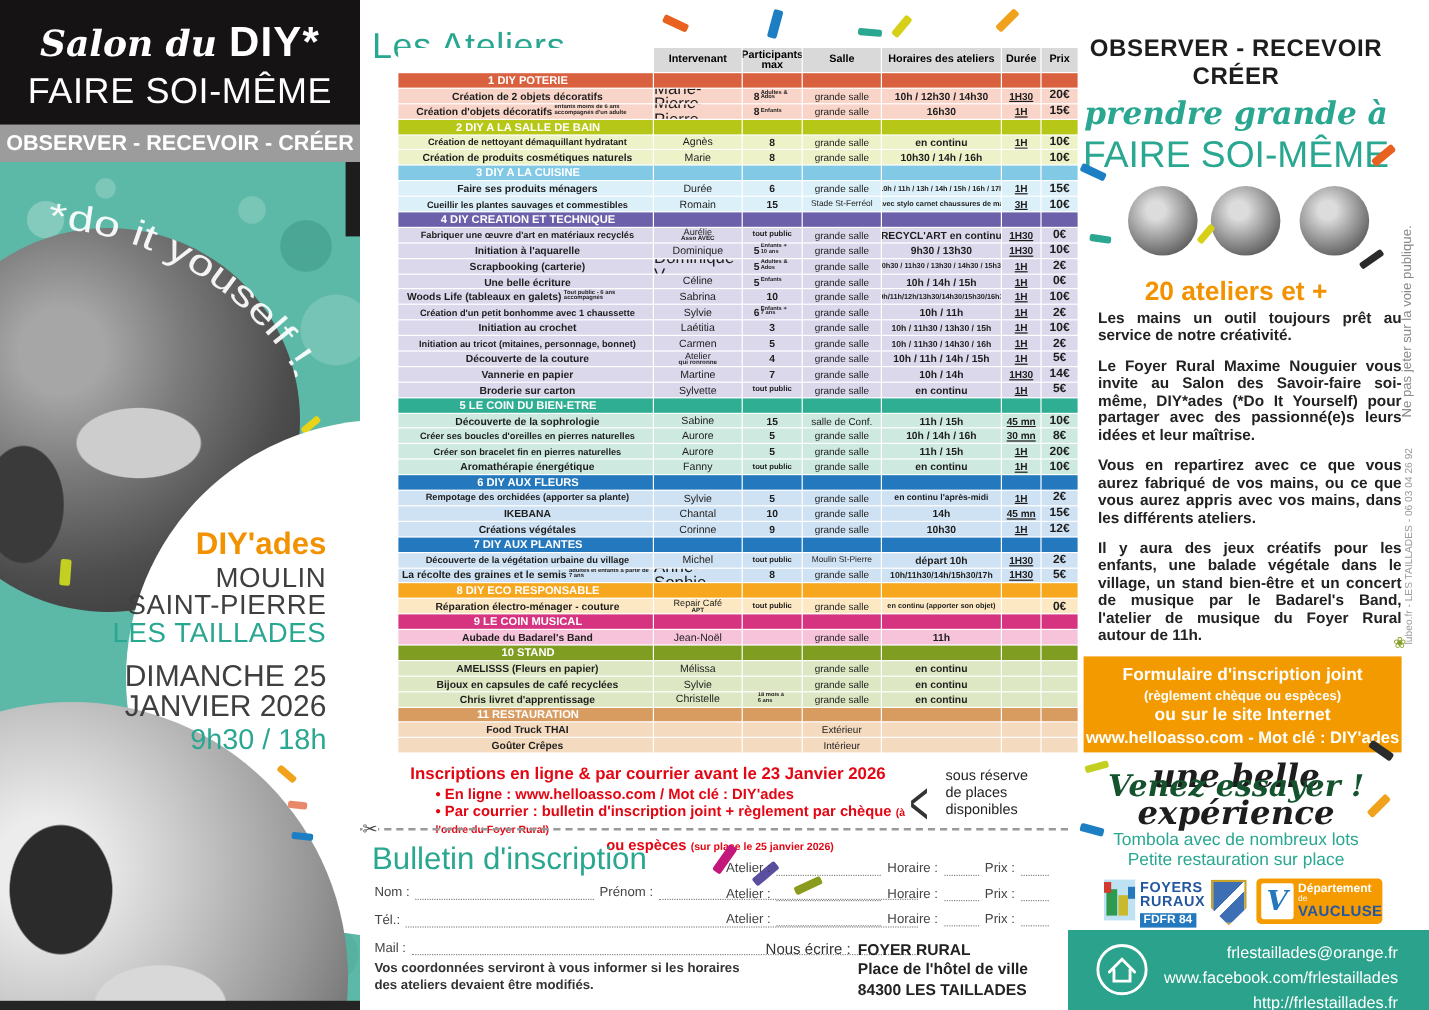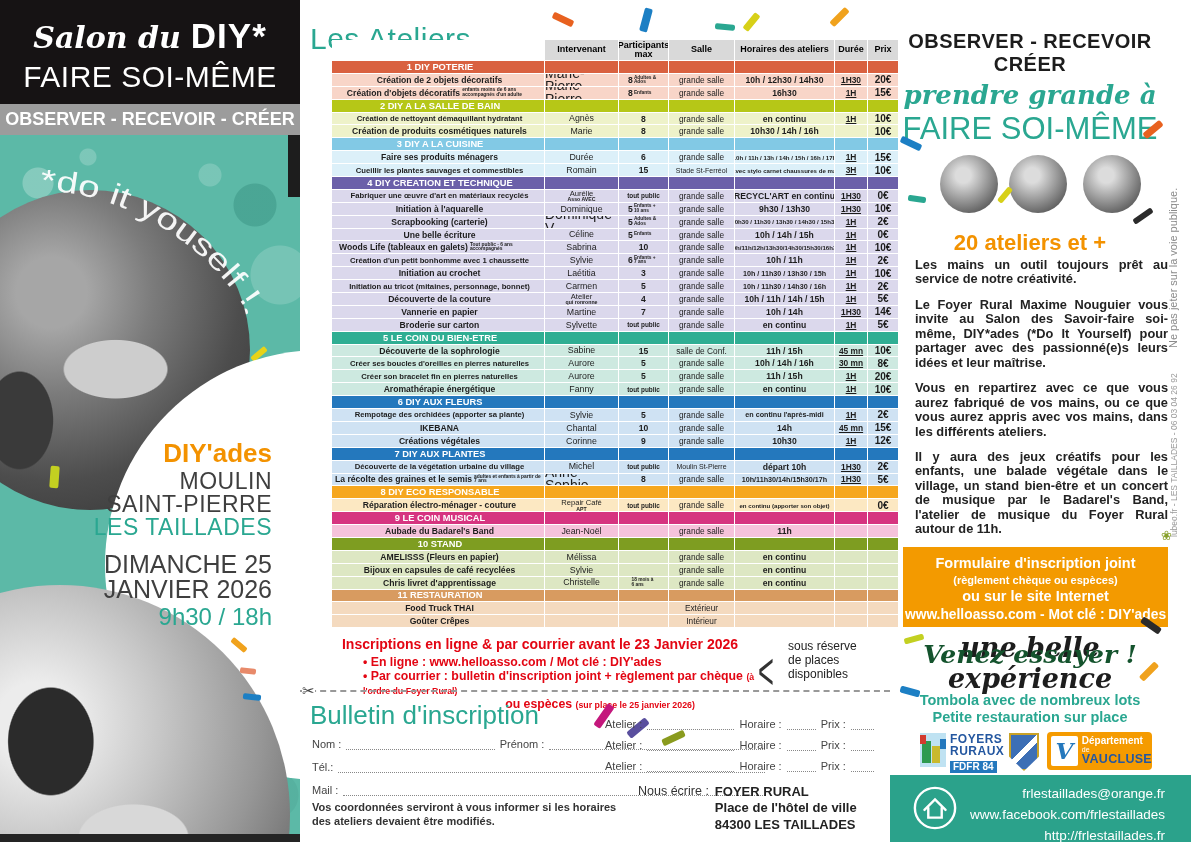--- a/index.html
+++ b/index.html
@@ -115,21 +115,21 @@
      background:radial-gradient(circle at 40% 35%, #dcdcdc 0 15%, #a0a0a0 45%, #5a5a5a 80%, #333);}
   .rp-count{position:absolute;left:0;top:230px;width:280px;text-align:center;font-size:22px;font-weight:bold;color:#f39200;}
   .rp-paras{position:absolute;left:25px;top:258px;width:253px;}
   .rp-p{font-size:12.8px;font-weight:bold;color:#222;text-align:justify;line-height:1.13;margin:0 0 11px;}
   .obox{position:absolute;left:13px;top:547px;width:265px;height:80px;background:#f39a00;color:#fff;
         text-align:center;padding-top:7px;box-sizing:border-box;}
   .ob-l{font-weight:bold;line-height:1.3;}
   .ob-l0{font-size:14.5px;}.ob-l1{font-size:11px;}.ob-l2{font-size:14.5px;}.ob-l3{font-size:13.8px;}
   .rp-script2{position:absolute;left:0;top:632px;width:280px;text-align:center;font-size:27px;color:#1d1d1d;}
   .rp-script3{position:absolute;left:0;top:640px;width:280px;text-align:center;font-size:25px;color:#14532d;}
-  .rp-tomb{position:absolute;left:0;width:280px;text-align:center;font-size:14.5px;font-weight:bold;color:#2aa791;}
+  .rp-tomb{position:absolute;left:0;width:280px;text-align:center;font-size:14.5px;font-weight:normal;color:#2aa791;}
   .logos{position:absolute;left:0;top:731px;width:301px;height:42px;}
   .frl{position:absolute;left:30px;top:2px;display:flex;}
   .frl-icon{position:relative;width:26px;height:34px;background:#bfe2f2;overflow:hidden;}
   .frl-i1{position:absolute;left:2px;top:8px;width:9px;height:22px;background:#2e9a4f;}
   .frl-i2{position:absolute;left:12px;top:13px;width:8px;height:17px;background:#c9b92e;}
   .frl-i3{position:absolute;left:0;top:2px;width:6px;height:9px;background:#d23b2f;}
   .frl-i4{position:absolute;left:20px;top:6px;width:6px;height:10px;background:#2478bd;}
   .frl-txt{margin-left:4px;line-height:1;}
   .frl-t1{font-size:12px;font-weight:bold;color:#2457a0;letter-spacing:.5px;}
   .frl-t2{font-size:10px;font-weight:bold;color:#fff;background:#2478bd;display:inline-block;padding:1px 3px;margin-top:2px;}

